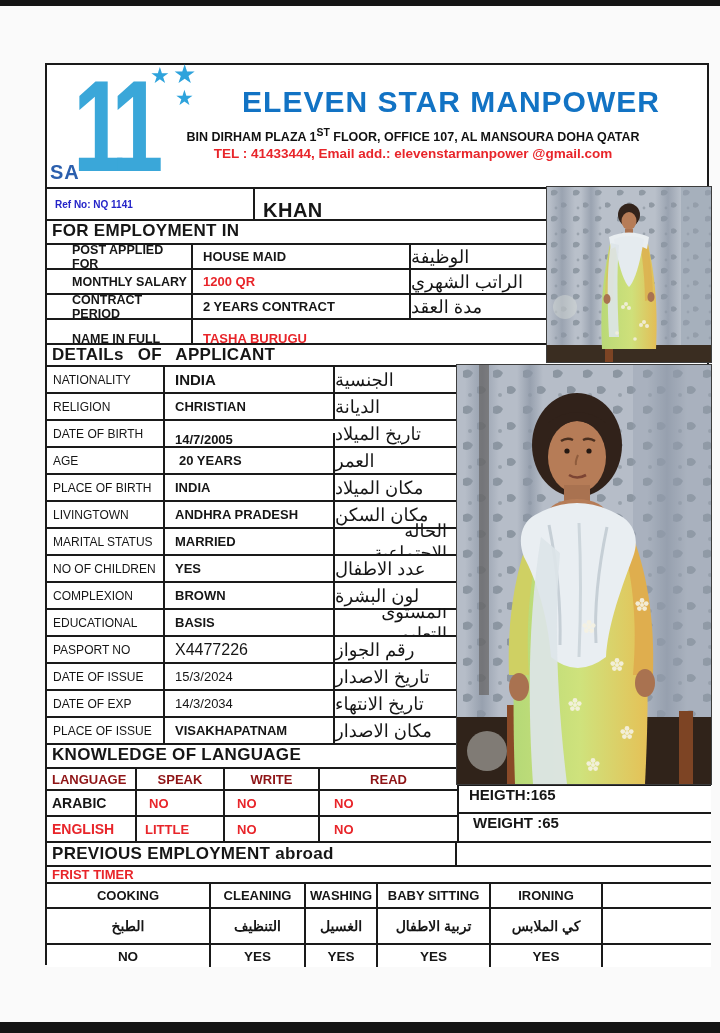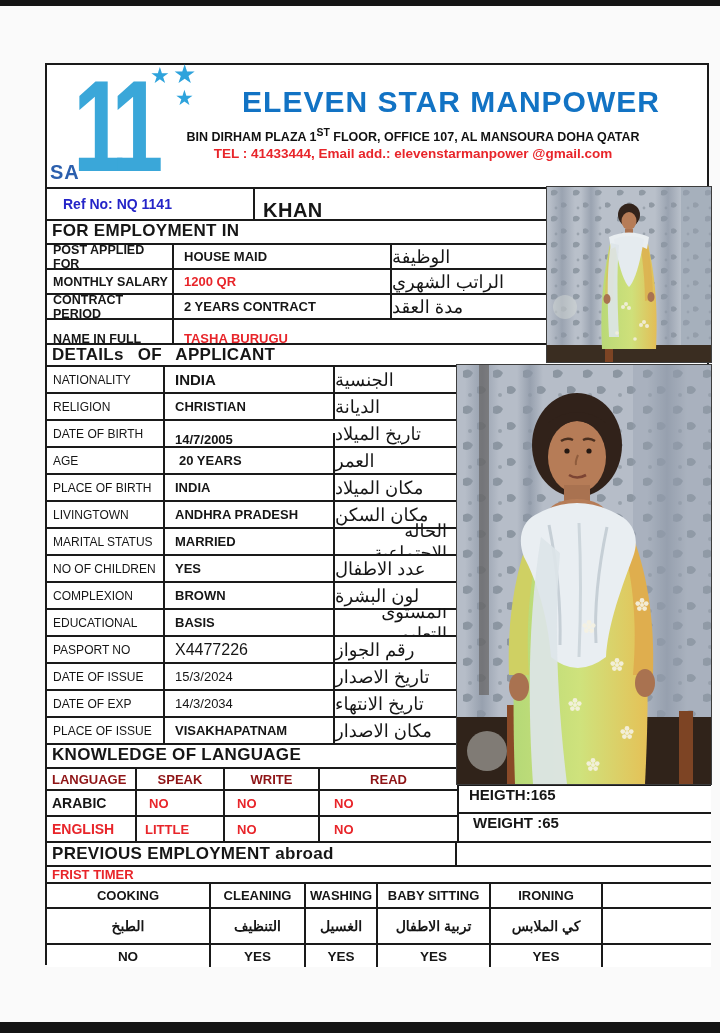--- a/index.html
+++ b/index.html
@@ -5,37 +5,37 @@
   html,body{margin:0;padding:0;}
   body{width:720px;height:1033px;background:#fafafa;position:relative;
        font-family:"Liberation Sans",sans-serif;color:#161616;overflow:hidden;}
   .abs{position:absolute;box-sizing:border-box;}
   .bar{left:0;width:720px;background:#141414;}
   #doc{left:45px;top:63px;width:664px;height:902px;background:#fff;border:2px solid #1a1a1a;}
   .row{position:absolute;box-sizing:border-box;border-top:2px solid #1a1a1a;display:flex;background:#fff;}
   .cell{box-sizing:border-box;display:flex;align-items:center;}
   .vline{border-right:2px solid #1a1a1a;}
   .lbl{font-size:12px;padding-left:6px;}
-  .lblb{font-size:12.5px;font-weight:bold;padding-left:6px;}
+  .lblb{font-size:12.5px;font-weight:bold;padding-left:6px;margin-left:19px;}
   .val{font-size:13px;font-weight:bold;padding-left:10px;}
   .ar{justify-content:flex-end;padding-right:10px;font-size:18px;direction:rtl;}
   .sect-title{font-size:17px;font-weight:bold;padding-left:5px;letter-spacing:.3px;}
   .red{color:#e8252a;}
   .dkred{color:#8f1416;}
   .center{justify-content:center;padding-left:0;}
   
   #logo11{left:26px;top:2px;font-size:130px;font-weight:bold;color:#3aa7d9;line-height:.92;
           letter-spacing:-12px;transform:scaleX(.72);transform-origin:left top;}
   .star{position:absolute;color:#2ea3dc;line-height:1;}
   #sa{left:3px;top:96px;font-size:20px;font-weight:bold;color:#2b5fad;letter-spacing:1px;}
   #title{left:148px;top:20px;width:512px;text-align:center;font-size:30px;font-weight:bold;
          color:#1273c4;letter-spacing:1px;}
   #addr{left:110px;top:62px;width:512px;text-align:center;font-size:12.5px;font-weight:bold;color:#111;}
   #tel{left:110px;top:81px;width:512px;text-align:center;font-size:13.5px;font-weight:bold;color:#e8252a;}
-  #refcell{font-size:14px;font-weight:bold;color:#2424c8;padding-left:16px;}
+  #refcell{font-size:10px;font-weight:bold;color:#2424c8;padding-left:8px;}
   #khan{font-size:20px;font-weight:bold;padding-left:8px;letter-spacing:.5px;margin-top:12px;}
   .photo{overflow:hidden;background:#b6bdc8;outline:1px solid #3d3d3d;}
   .photo svg{display:block;width:100%;height:100%;}
   .meas{font-size:15px;font-weight:bold;padding-left:10px;}
   .sk-h{font-size:13px;font-weight:bold;}
   .sk-a{font-size:14px;font-weight:bold;direction:rtl;}
   .sk-v{font-size:13.5px;font-weight:bold;}
   #dettitle .sect-title{word-spacing:9px;}
 </style>
 </head>

